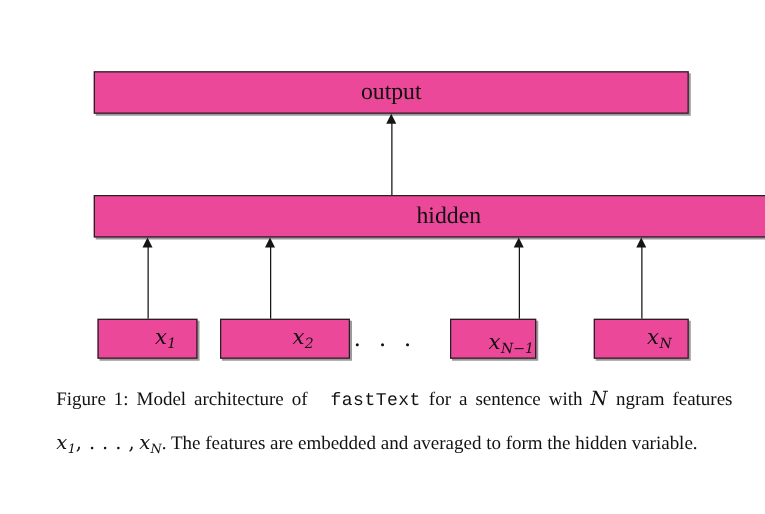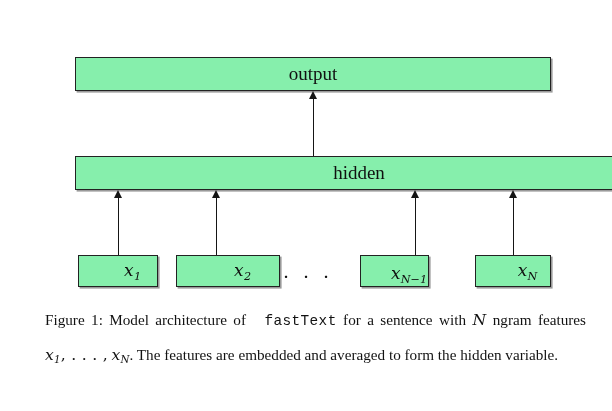--- a/index.html
+++ b/index.html
@@ -21,21 +21,21 @@
     position: absolute;
     left: 0;
     top: 0;
     width: 612px;
     height: 300px;
   }
 
   .node-box {
     position: absolute;
     box-sizing: border-box;
-    background: #86efac;
+    background: #ec4899;
     border: 1.2px solid #222222;
     box-shadow: 1.6px 1.6px 0 0 #9a9a9a;
     display: flex;
     align-items: center;
     justify-content: center;
     font-family: "Liberation Serif", "DejaVu Serif", serif;
     color: #101010;
   }
 
   #output-box {

